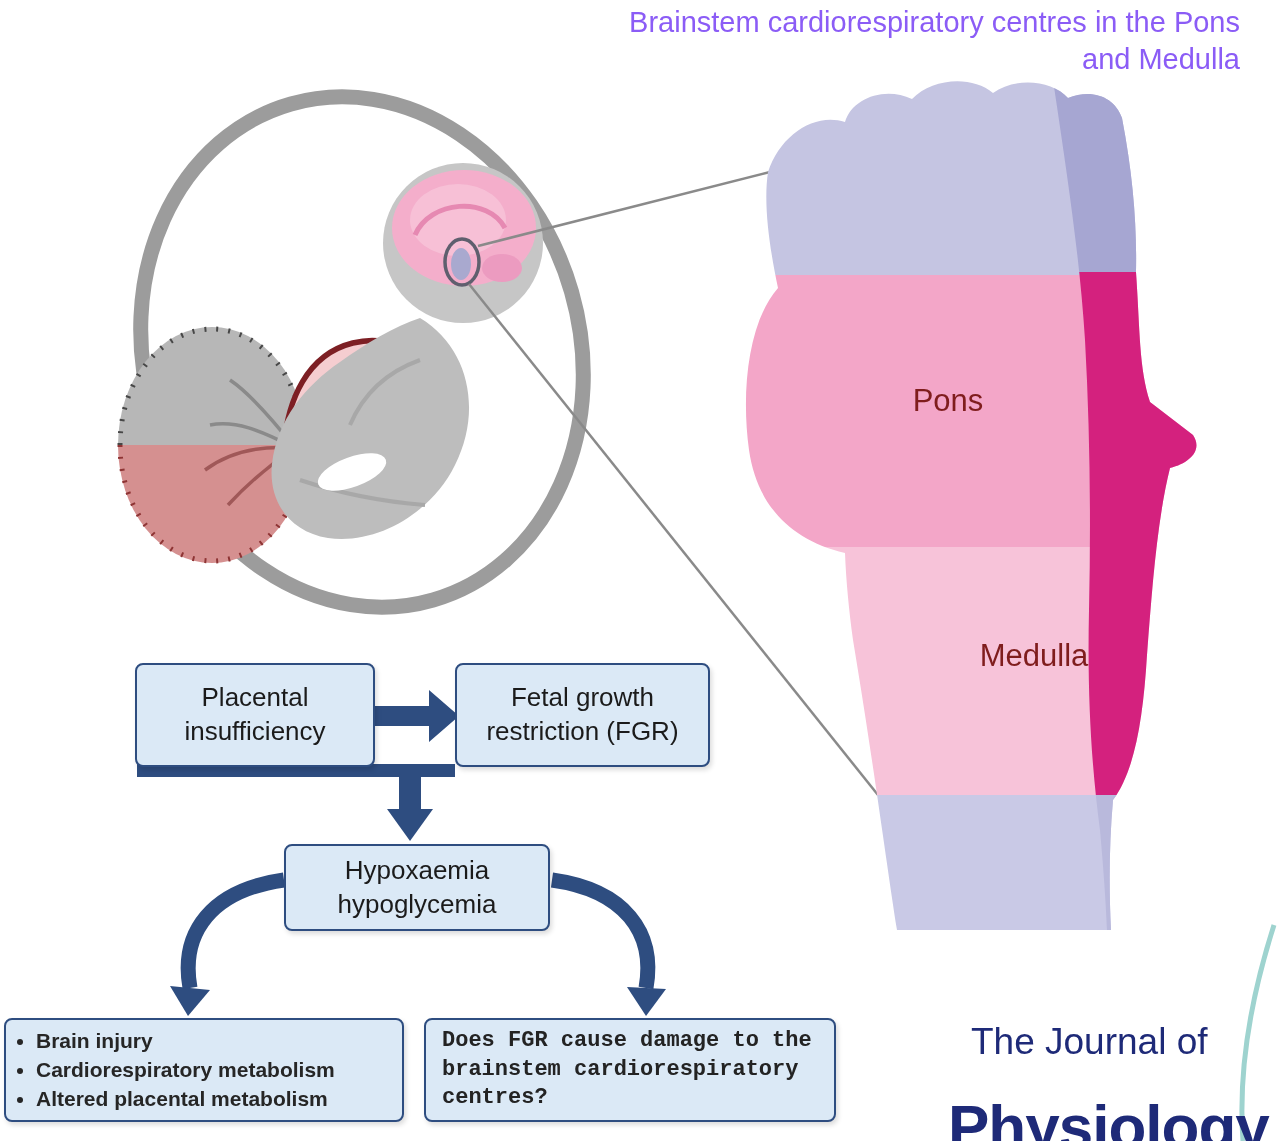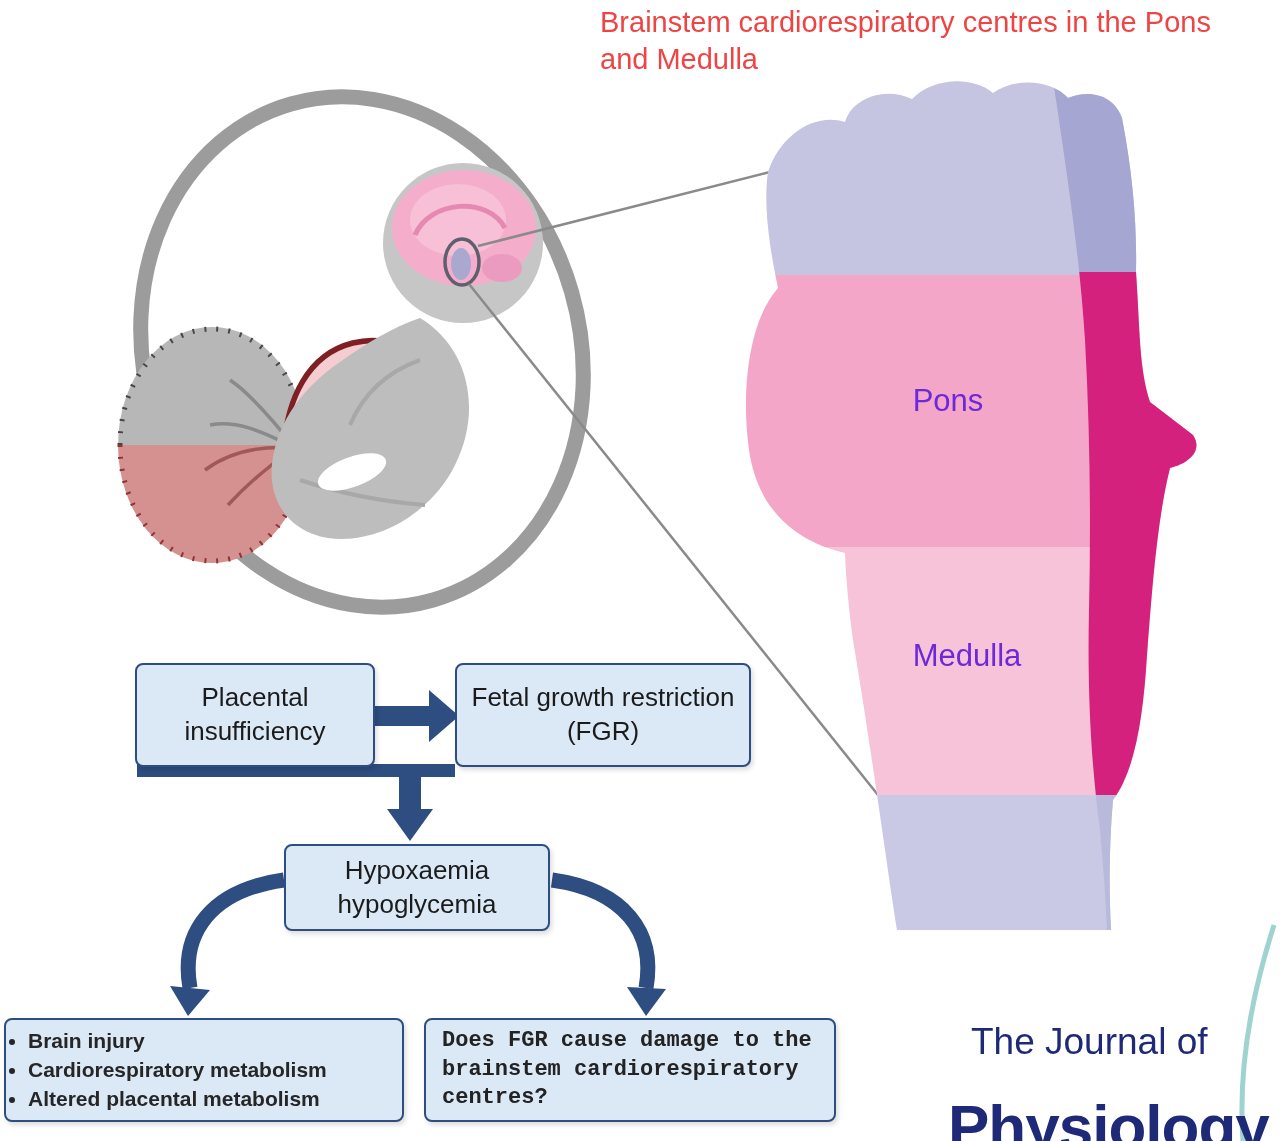--- a/index.html
+++ b/index.html
@@ -31,36 +31,36 @@
   .f-stripe-top{fill:var(--stripe-lavender-top);} .f-magenta{fill:var(--stripe-magenta);}
   .f-stripe-bottom{fill:var(--stripe-lavender-bottom);}
   .f-navy{fill:var(--accent);}
   .s-womb{stroke:var(--womb-gray);}
   .f-fetus{fill:var(--fetus-gray);} .f-head{fill:var(--head-gray);}
   .f-brain{fill:var(--brain-pink);}
   .f-plac-top{fill:var(--placenta-gray);} .f-plac-bottom{fill:var(--placenta-red);}
   .s-teal{stroke:var(--teal);}
 
   .overlay{position:absolute;color:#111;}
-  .title{left:600px;top:4px;width:640px;text-align:left;font-size:29px;line-height:1.28;color:#ef4444;}
-  .region-label{font-size:31px;color:#6d28d9;}
+  .title{left:600px;top:4px;width:640px;text-align:right;font-size:29px;line-height:1.28;color:#8b5cf6;}
+  .region-label{font-size:31px;color:#7f1d1d;}
   .label-pons{left:878px;top:383px;width:140px;text-align:center;}
-  .label-medulla{left:867px;top:638px;width:200px;text-align:center;}
+  .label-medulla{left:934px;top:638px;width:200px;text-align:center;}
 
   .box{position:absolute;background:var(--box-fill);border:2.5px solid var(--accent);
        border-radius:8px;display:flex;align-items:center;justify-content:flex-end;
        text-align:center;color:#1b1b1b;font-size:26px;line-height:1.3;
        box-shadow:2px 3px 5px rgba(0,0,0,.14);box-sizing:border-box;}
   .box-placental{left:135px;top:663px;width:240px;height:104px;}
-  .box-fgr{left:455px;top:663px;width:296px;height:104px;}
+  .box-fgr{left:455px;top:663px;width:255px;height:104px;}
   .box-hypox{left:284px;top:844px;width:266px;height:87px;}
   .box-outcomes{left:4px;top:1018px;width:400px;height:104px;justify-content:flex-start;}
   .box-question{left:424px;top:1018px;width:412px;height:104px;justify-content:flex-start;
                 text-align:left;font-size:22px;font-weight:700;color:#232323;padding:8px 16px;font-family:Liberation Mono, monospace;}
-  .box-outcomes ul{margin:0;padding-left:22px;text-align:left;}
+  .box-outcomes ul{margin:0;padding-left:30px;text-align:left;}
   .box-outcomes li{font-size:21px;font-weight:700;color:#262626;margin:3px 0;line-height:1.25;}
 
   .logo{left:948px;top:1022px;color:var(--logo-navy);}
   .logo .l1{font-size:37px;line-height:1.1;margin-left:23px;}
   .logo .l2{font-size:62px;font-weight:700;line-height:1.02;letter-spacing:-1px;margin-top:32px;}
 </style>
 </head>
 <body>
 
 <div id="canvas">

